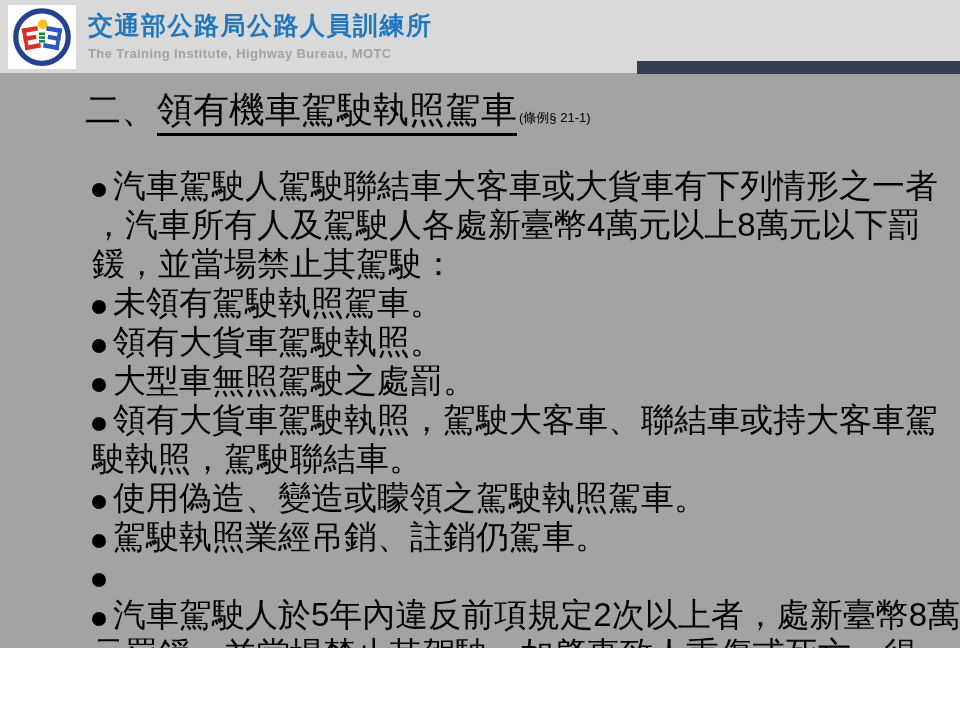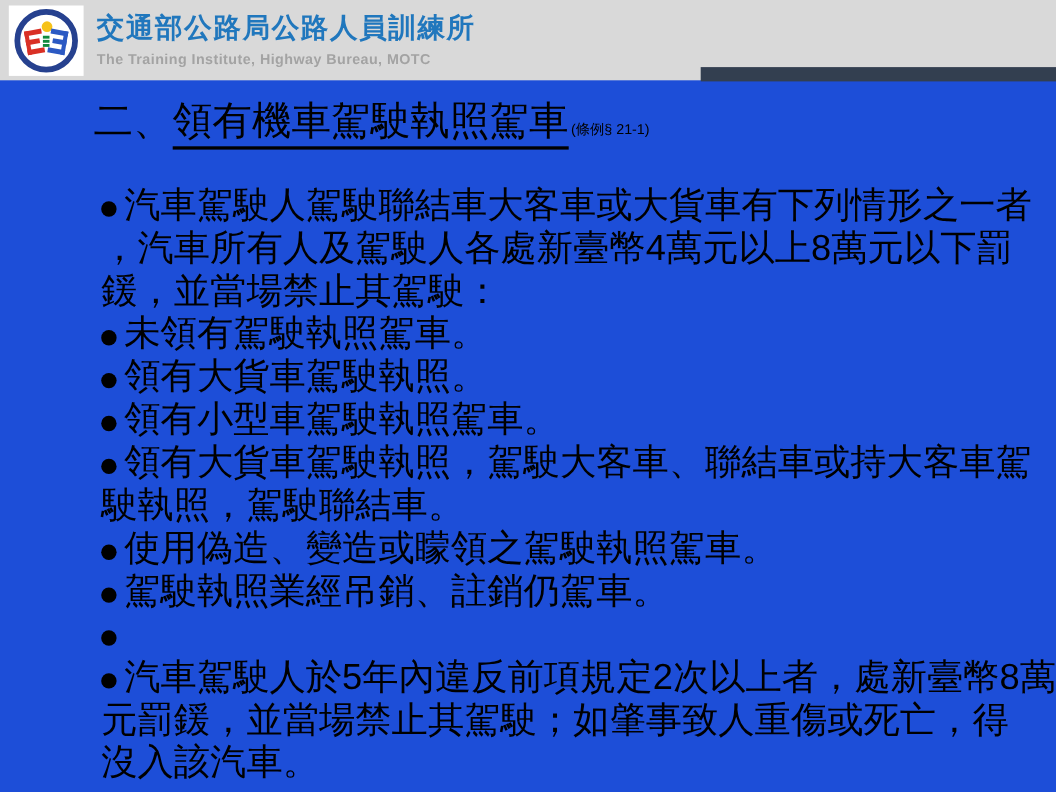--- a/index.html
+++ b/index.html
@@ -1,21 +1,21 @@
 <!DOCTYPE html>
 <html><head>
 <meta charset="utf-8">
 <style>
   html,body{margin:0;padding:0;}
   body{
     width:960px;height:720px;background:#fff;
     font-family:"Liberation Sans",sans-serif;
     -webkit-font-smoothing:antialiased;
   }
-  .page{position:relative;width:960px;height:720px;overflow:hidden;background:#1d4ed8;}
+  .page{position:relative;width:960px;height:648px;overflow:hidden;background:#a3a3a3;}
 
   
   .header{position:absolute;top:0;left:0;width:960px;height:73px;background:#d9d9d9;}
   .logo-box{
     position:absolute;left:8px;top:5px;width:68px;height:64px;background:#fff;
     display:flex;align-items:center;justify-content:center;
   }
   .org{position:absolute;left:88px;top:9px;white-space:nowrap;}
   .org-zh{font-size:25px;font-weight:bold;color:#2077bd;letter-spacing:1.5px;}
   .org-en{font-size:13px;font-weight:bold;color:#a3a3a3;margin-top:4px;letter-spacing:0.4px;}
@@ -78,21 +78,21 @@
   </div>
 
   <h1 class="slide-title"><span>二、</span><span class="u">領有機車駕駛執照駕車</span><span class="note">(條例§ 21-1)</span></h1>
 
   <div class="bullets">
     <div class="b"><span class="dot"></span><span class="bt">汽車駕駛人駕駛聯結車大客車或大貨車有下列情形之一者
 ，汽車所有人及駕駛人各處新臺幣4萬元以上8萬元以下罰
 鍰，並當場禁止其駕駛：</span></div>
     <div class="b"><span class="dot"></span><span class="bt">未領有駕駛執照駕車。</span></div>
     <div class="b"><span class="dot"></span><span class="bt">領有大貨車駕駛執照。</span></div>
-    <div class="b"><span class="dot"></span><span class="bt">領有小型車駕駛執照駕車。</span></div>
+    <div class="b"><span class="dot"></span><span class="bt">大型車無照駕駛之處罰。</span></div>
     <div class="b"><span class="dot"></span><span class="bt">領有大貨車駕駛執照，駕駛大客車、聯結車或持大客車駕
 駛執照，駕駛聯結車。</span></div>
     <div class="b"><span class="dot"></span><span class="bt">使用偽造、變造或矇領之駕駛執照駕車。</span></div>
     <div class="b"><span class="dot"></span><span class="bt">駕駛執照業經吊銷、註銷仍駕車。</span></div>
     <div class="b"><span class="dot"></span></div>
     <div class="b"><span class="dot"></span><span class="bt">汽車駕駛人於5年內違反前項規定2次以上者，處新臺幣8萬
 元罰鍰，並當場禁止其駕駛；如肇事致人重傷或死亡，得
 沒入該汽車。</span></div>
   </div>
 

